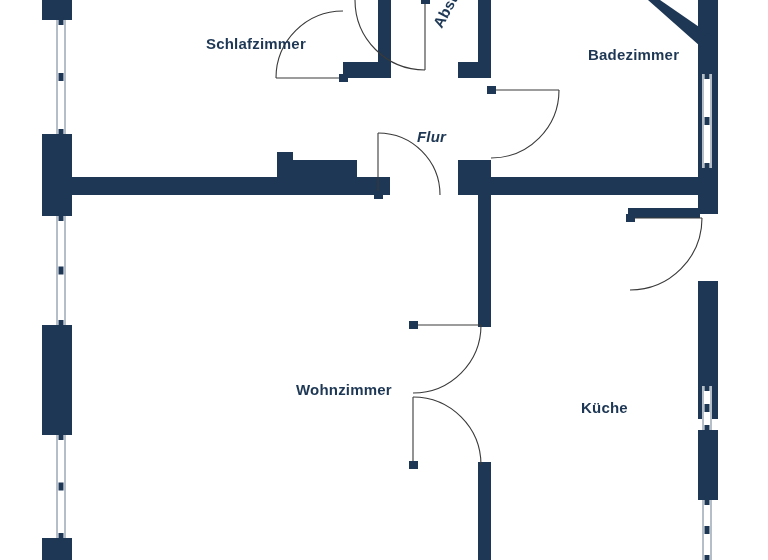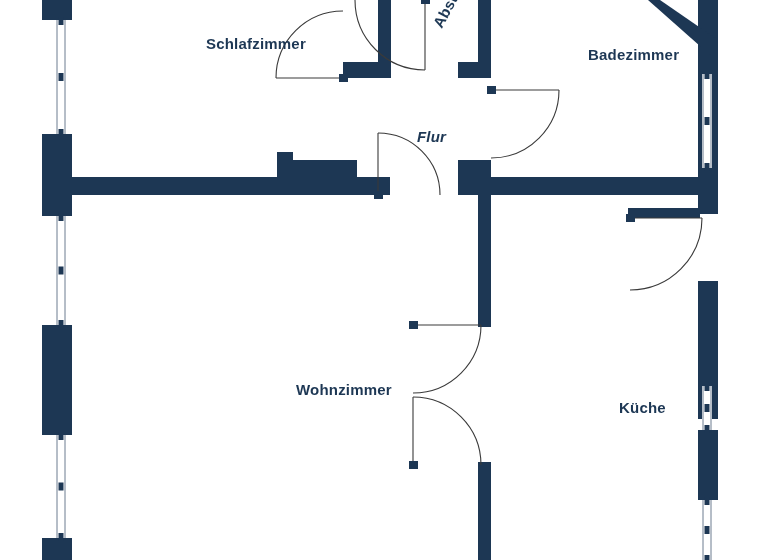--- a/index.html
+++ b/index.html
@@ -161,16 +161,16 @@
         </g>
       </g>
   </svg>
 
   <div id="labels-layer">
       <div class="room-label" style="left: 206px; top: 35px;">Schlafzimmer</div>
       <div class="room-label rotated" style="left: 437px; top: 18px; transform: rotate(-62deg);">Abstellraum</div>
       <div class="room-label" style="left: 588px; top: 46px;">Badezimmer</div>
       <div class="room-label" style="left: 417px; top: 128px; font-style: italic;">Flur</div>
       <div class="room-label" style="left: 277px; top: 381px; margin-left: 19px;">Wohnzimmer</div>
-      <div class="room-label" style="left: 619px; top: 399px;">Küche</div>
+      <div class="room-label" style="left: 581px; top: 399px;">Küche</div>
     </div>
 
 </div>
 
 </body></html>

